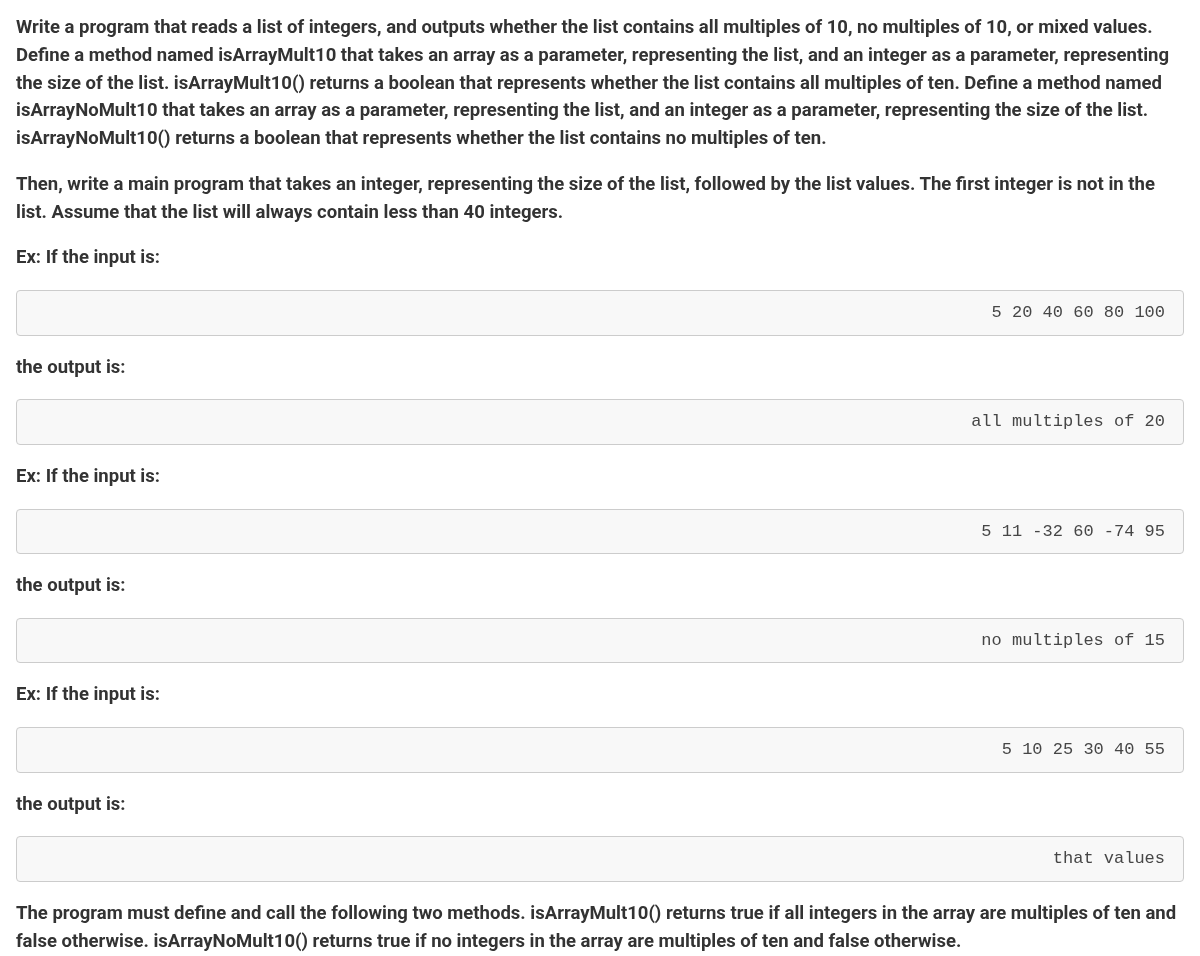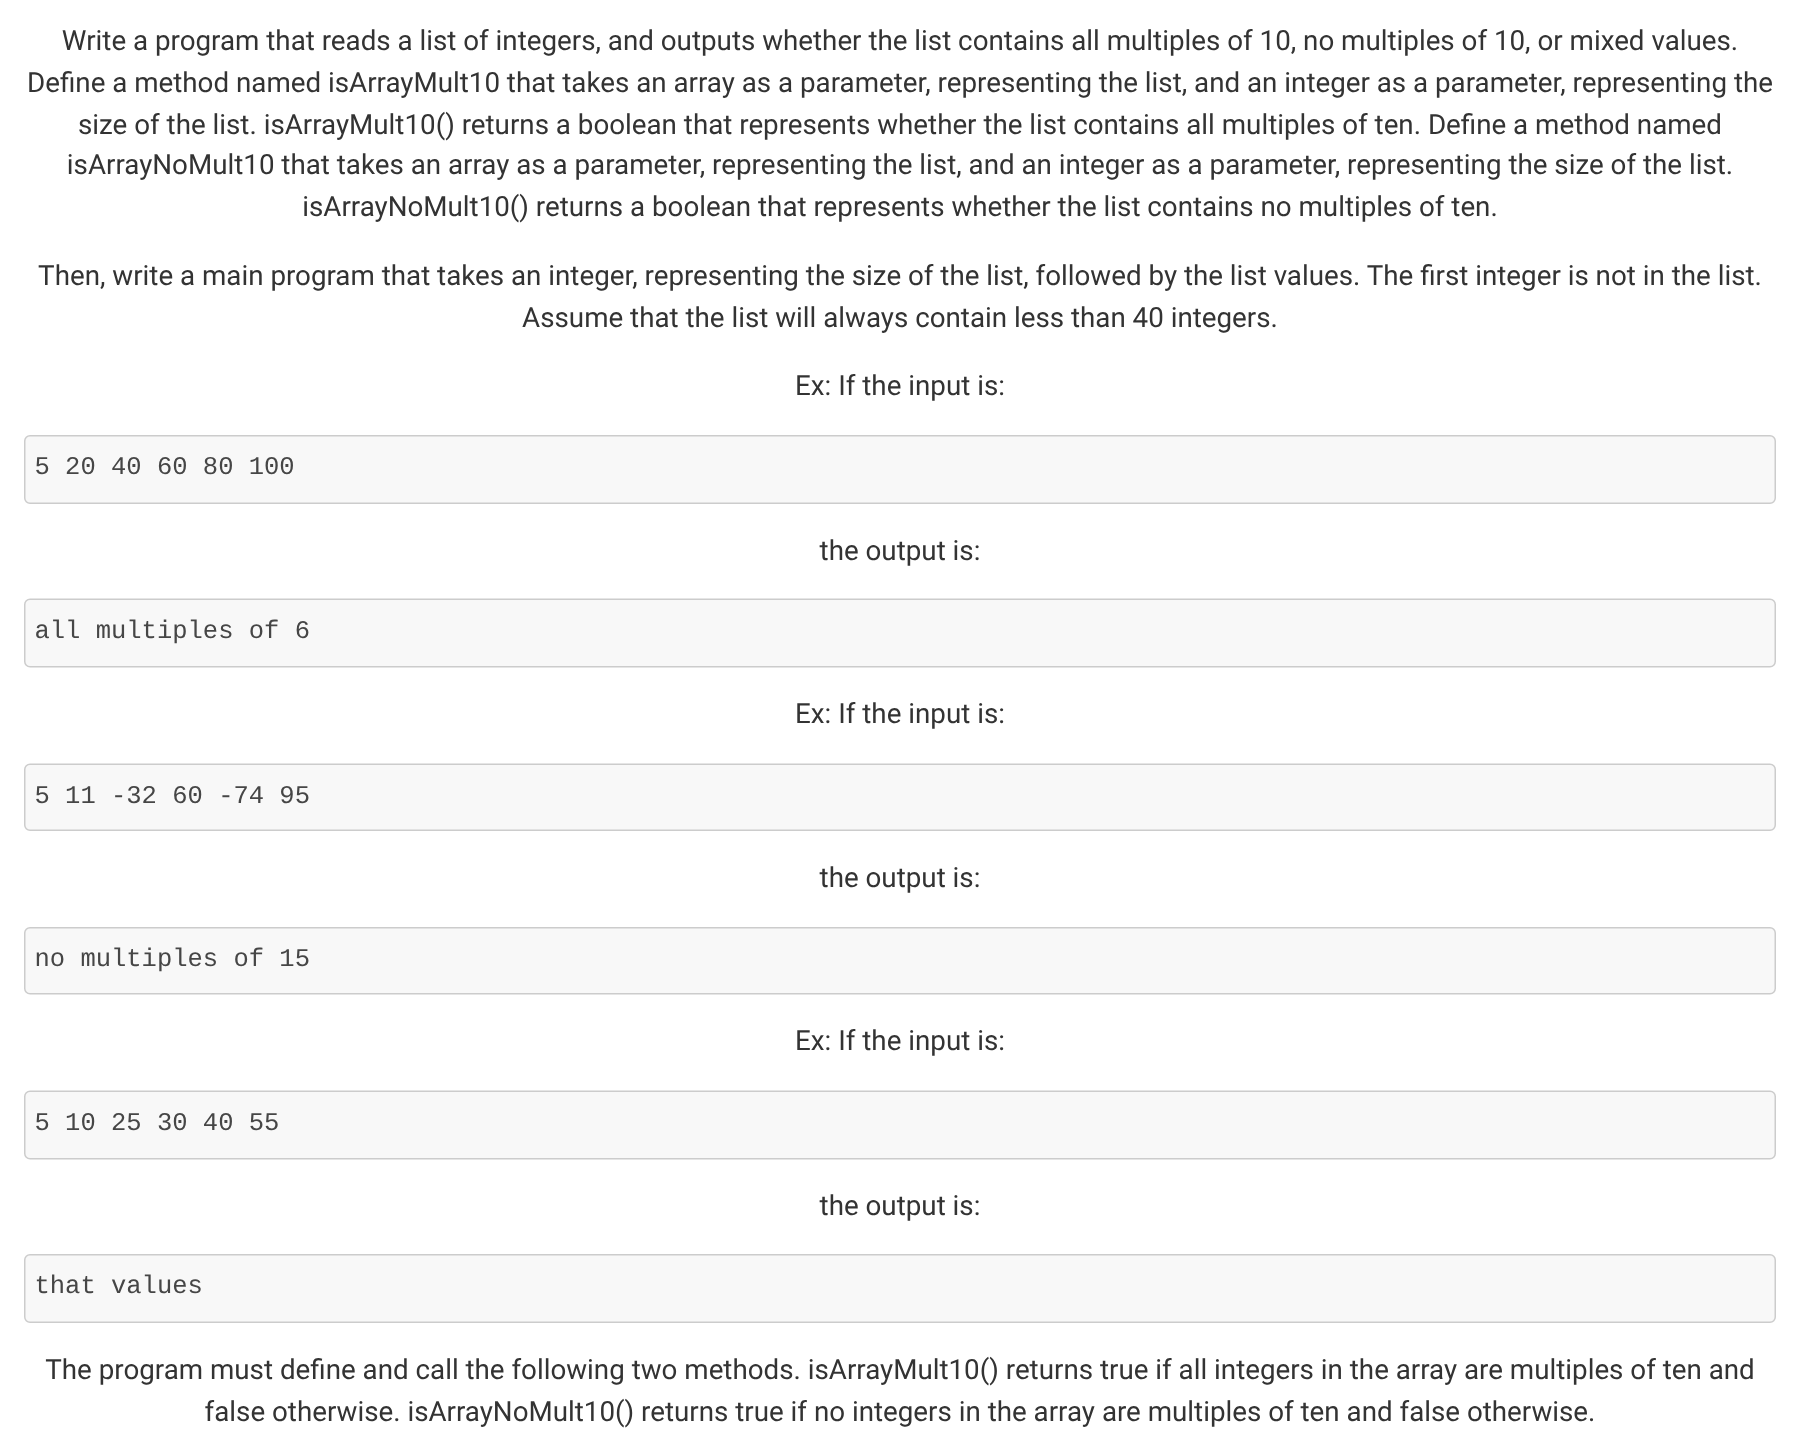--- a/index.html
+++ b/index.html
@@ -7,48 +7,48 @@
     margin: 0;
     padding: 14px 16px;
     font-family: -apple-system, BlinkMacSystemFont, "Segoe UI", Roboto, "Helvetica Neue", Arial, sans-serif;
     font-size: 18.5px;
     line-height: 1.5;
     color: #333333;
     background: #ffffff;
   }
   p {
     margin: 0 0 18px 0;
-    font-weight: 400;
-    text-align: center;
+    font-weight: 700;
   }
   .code-block {
     background: #f8f8f8;
     border: 1px solid #cccccc;
     border-radius: 4px;
-    padding: 9px 6px;
+    padding: 9px 18px;
     margin: 0 0 18px 0;
     font-family: "Courier New", Courier, monospace;
     font-size: 17px;
     color: #464646;
     white-space: pre;
     overflow-x: auto;
+    text-align: right;
   }
   .last-para { margin-bottom: 4px; }
 </style>
 </head>
 <body>
 
 <p>Write a program that reads a list of integers, and outputs whether the list contains all multiples of 10, no multiples of 10, or mixed values. Define a method named isArrayMult10 that takes an array as a parameter, representing the list, and an integer as a parameter, representing the size of the list. isArrayMult10() returns a boolean that represents whether the list contains all multiples of ten. Define a method named isArrayNoMult10 that takes an array as a parameter, representing the list, and an integer as a parameter, representing the size of the list. isArrayNoMult10() returns a boolean that represents whether the list contains no multiples of ten.</p>
 
 <p>Then, write a main program that takes an integer, representing the size of the list, followed by the list values. The first integer is not in the list. Assume that the list will always contain less than 40 integers.</p>
 
 <p>Ex: If the input is:</p>
 <div class="code-block">5 20 40 60 80 100</div>
 <p>the output is:</p>
-<div class="code-block">all multiples of 6</div>
+<div class="code-block">all multiples of 20</div>
 
 <p>Ex: If the input is:</p>
 <div class="code-block">5 11 -32 60 -74 95</div>
 <p>the output is:</p>
 <div class="code-block">no multiples of 15</div>
 
 <p>Ex: If the input is:</p>
 <div class="code-block">5 10 25 30 40 55</div>
 <p>the output is:</p>
 <div class="code-block">that values</div>

